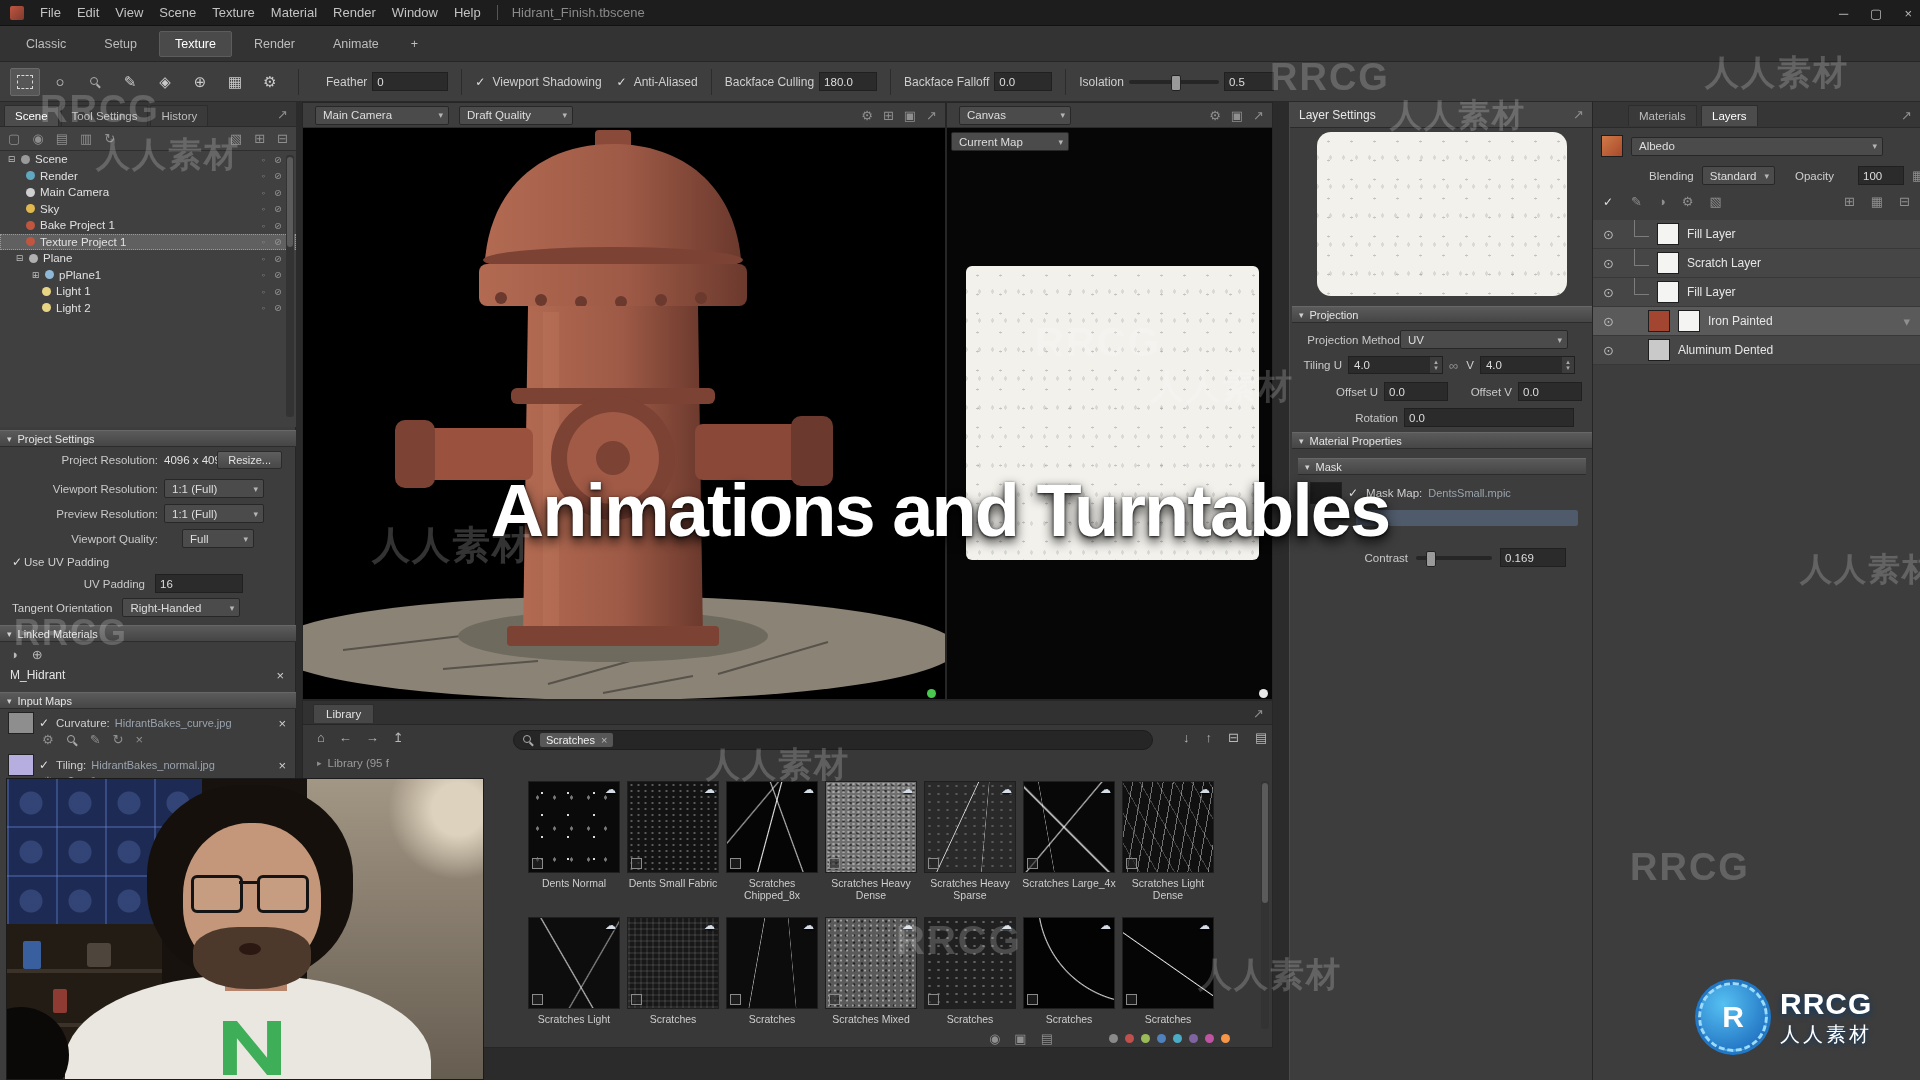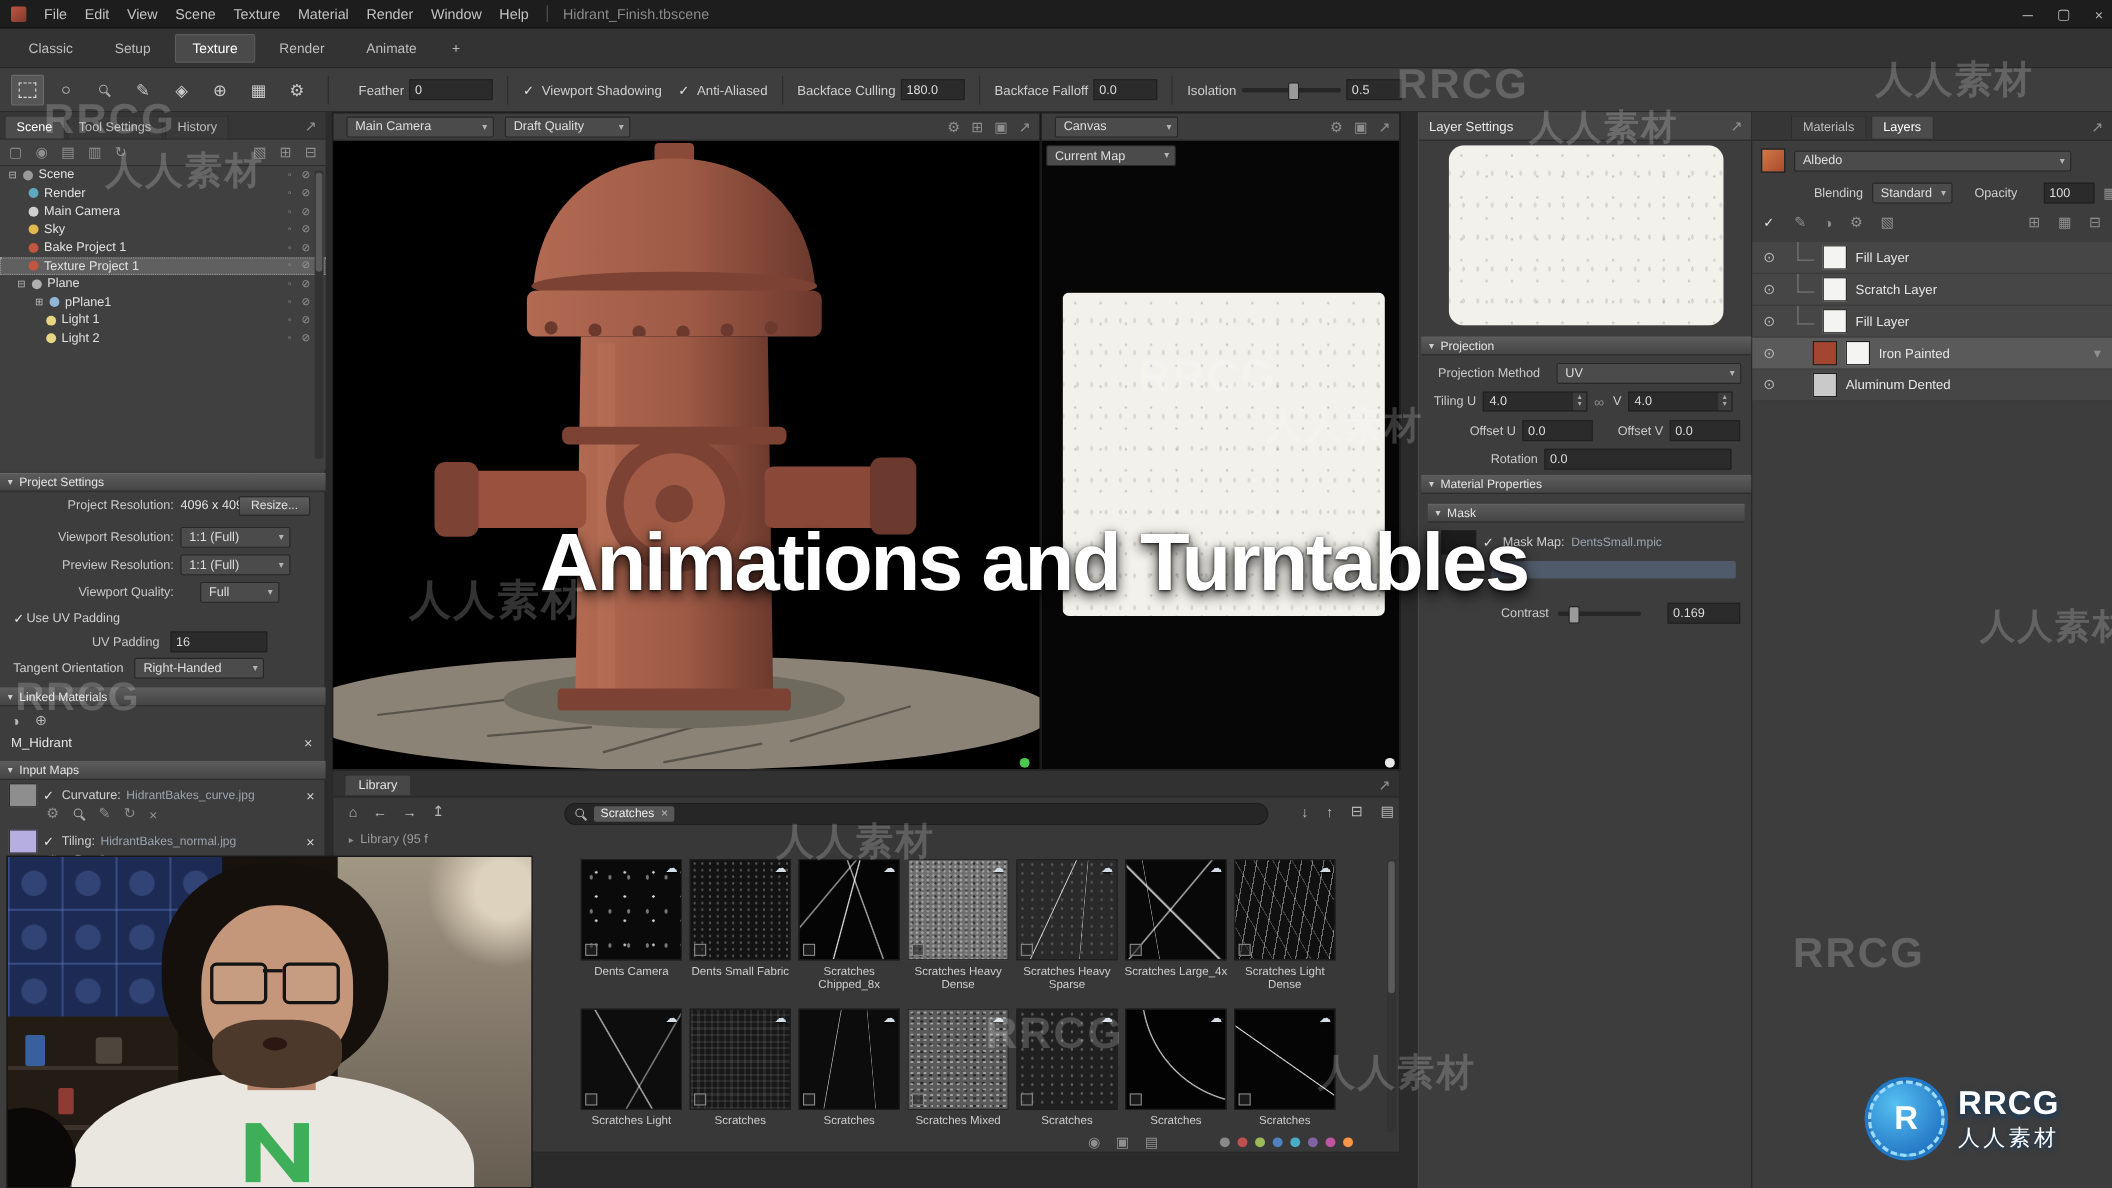--- a/index.html
+++ b/index.html
@@ -485,21 +485,21 @@
     <span>Layer Settings</span>
     <span class="ic dim" style="position:absolute;right:8px">↗</span>
   </div>
   <div class="abs speckle" style="left:27px;top:30px;width:250px;height:164px;border-radius:14px"></div>
   <div class="abs hdr" style="left:2px;top:204px;width:300px;box-sizing:border-box">
     <span class="tri">▾</span>
       <span>Projection</span>
   </div>
   <div class="frow" style="left:0;top:228px;width:304px">
     <span class="rlab" style="width:110px">Projection Method</span>
-    <span class="dd" style="margin-left:15px;width:168px">
+    <span class="dd" style="margin-left:0;width:168px">
         <span>UV</span>
         <span class="cv">▾</span>
       </span>
   </div>
   <div class="frow" style="left:0;top:254px;width:304px">
     <span class="rlab" style="width:52px">Tiling U</span>
     <span class="spin" style="margin-left:6px;width:95px">
         <span class="v">4.0</span>
         <span class="ar">
           <span>▴</span>
@@ -539,21 +539,21 @@
     <span class="chk">✓</span>
     <span>Mask Map:</span>
     <span class="filename">DentsSmall.mpic</span>
   </div>
   <div class="abs" style="left:66px;top:408px;width:222px;height:16px;background:#4f5a6a;border-radius:2px"></div>
   <div class="frow" style="left:0;top:446px;width:304px">
     <span class="rlab" style="width:118px">Contrast</span>
     <span class="slider" style="width:76px;margin-left:8px">
         <span class="th" style="left:10px"></span>
       </span>
-    <input class="inp" style="width: 56px; margin-left: 24px;" value="0.169">
+    <input class="inp" style="width: 56px; margin-left: 8px;" value="0.169">
   </div>
 </div>
 
 <div class="abs matpanel">
   <div class="abs" style="left:0;top:0;width:327px;height:25px;background:#363636;border-bottom:1px solid #2a2a2a">
     <span class="ptab abs" style="left:35px;top:3px">Materials</span>
     <span class="ptab active abs" style="left:108px;top:3px">Layers</span>
     <span class="ic dim abs" style="right:8px;top:6px">↗</span>
   </div>
   <div class="frow" style="left:0;top:33px;width:327px">
@@ -668,21 +668,21 @@
       <span class="cl">☁</span>
     </div>
   <div class="thumb p6" style="left:720px;top:80px">
       <span class="fav"></span>
       <span class="cl">☁</span>
     </div>
   <div class="thumb p7" style="left:819px;top:80px">
       <span class="fav"></span>
       <span class="cl">☁</span>
     </div>
-  <div class="tlabel" style="left:222px;top:176px">Dents Camera</div>
+  <div class="tlabel" style="left:222px;top:176px">Dents Normal</div>
   <div class="tlabel" style="left:321px;top:176px">Dents Small Fabric</div>
   <div class="tlabel" style="left:420px;top:176px">Scratches Chipped_8x</div>
   <div class="tlabel" style="left:519px;top:176px">Scratches Heavy Dense</div>
   <div class="tlabel" style="left:618px;top:176px">Scratches Heavy Sparse</div>
   <div class="tlabel" style="left:717px;top:176px">Scratches Large_4x</div>
   <div class="tlabel" style="left:816px;top:176px">Scratches Light Dense</div>
 
   <div class="thumb q1" style="left:225px;top:216px">
       <span class="fav"></span>
       <span class="cl">☁</span>

